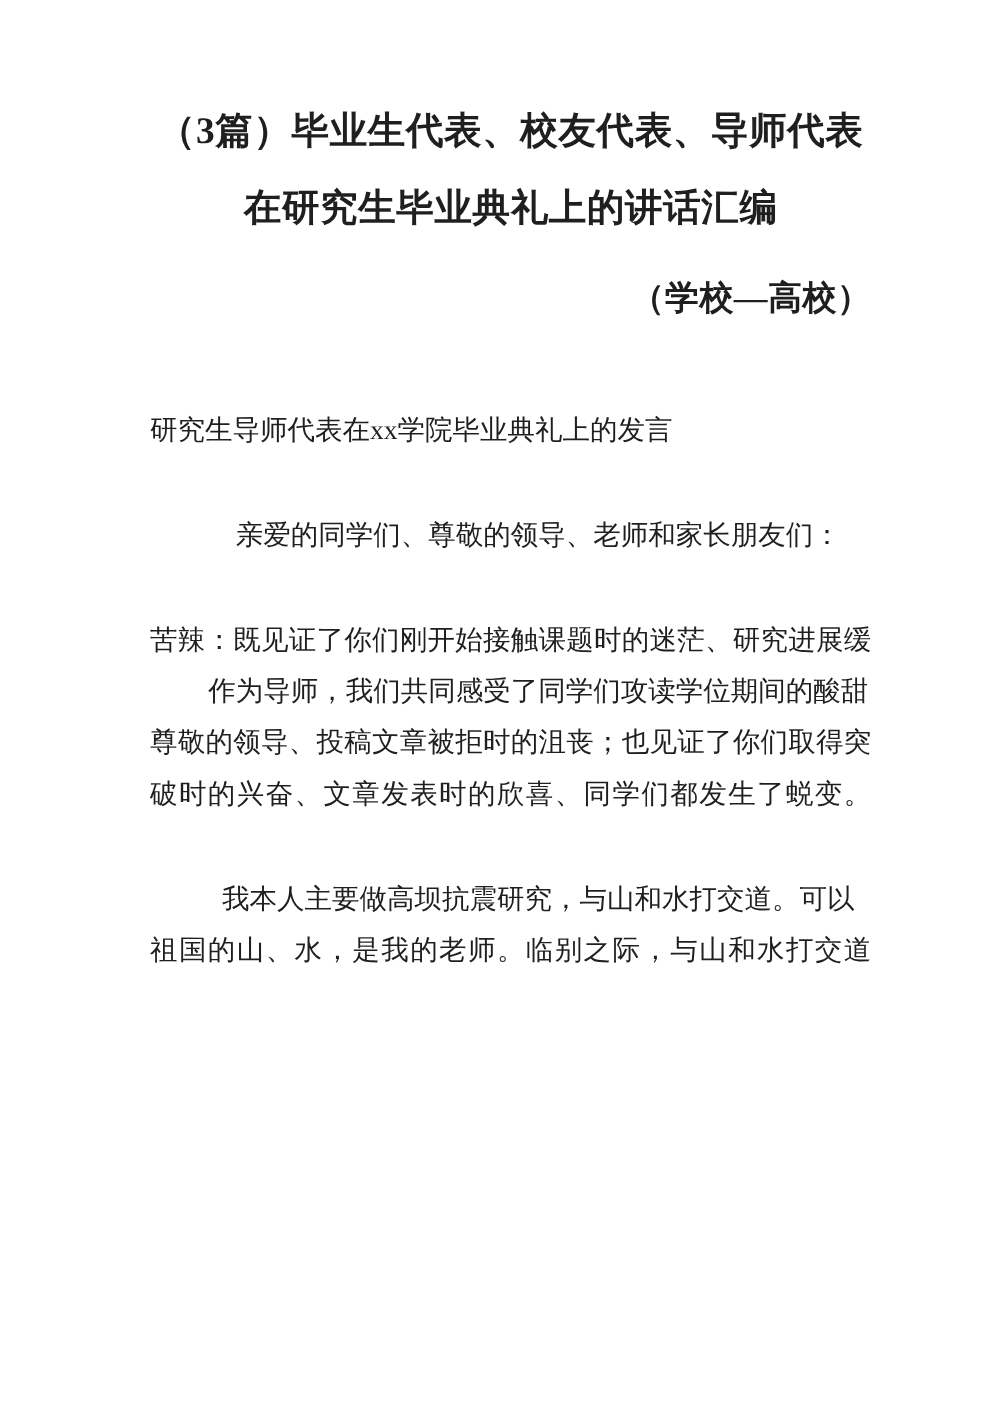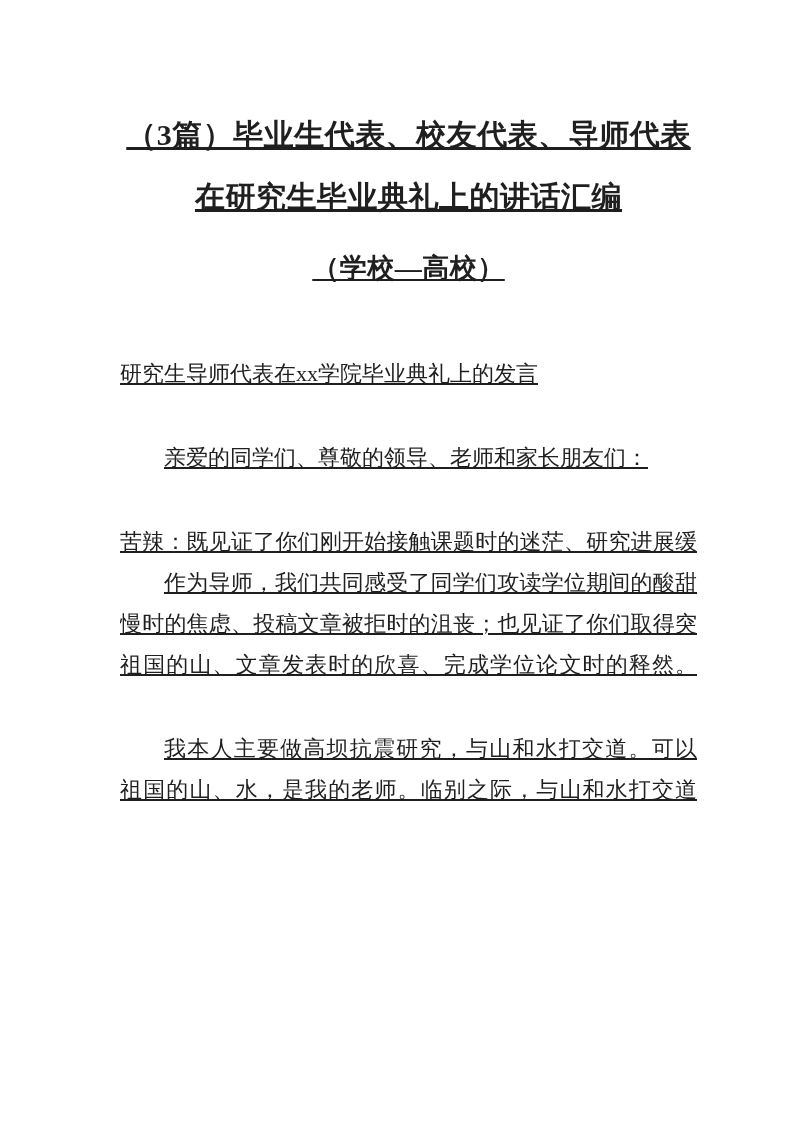--- a/index.html
+++ b/index.html
@@ -11,38 +11,37 @@
     position: relative;
     width: 793px;
     height: 1122px;
     background: #ffffff;
     overflow: hidden;
     color: #1f1f1f;
     font-family: "Liberation Serif", "DejaVu Serif", serif;
   }
   .content {
     box-sizing: border-box;
-    padding: 104px 96px 0 120px; 
-    text-decoration: underline;
+    padding: 74px 96px 0 120px; 
   }
   .doc-title {
     margin: 0;
     font-size: 30px;
     font-weight: 700;
     line-height: 62px;
     text-align: center;
     letter-spacing: 0.5px;
   }
   .tline { display: block; }
   .doc-subtitle {
     margin-top: 20px;
     font-size: 27px;
     font-weight: 700;
     line-height: 40px;
-    text-align: center;
+    text-align: right;
     letter-spacing: 0.5px;
   }
   .doc-body {
     margin-top: 65px;
     font-size: 22px;
     line-height: 41px;
   }
   .para { margin: 0 0 43px 0; }
   .para:last-child { margin-bottom: 0; }
   .ln {
@@ -53,21 +52,21 @@
   
   .ln.just { text-align: justify; }
   .ln.just::after {
     content: "";
     display: inline-block;
     width: 100%;
     height: 0;
     vertical-align: top;
   }
   
-  .ln.ind { text-indent: 44px; }
+  .ln.ind { text-indent: 44px; text-align: center; }
 </style>
 </head>
 <body>
 
 <div class="page">
   <div class="content">
 
     <h1 class="doc-title">
       <span class="tline">（3篇）毕业生代表、校友代表、导师代表</span>
       <span class="tline">在研究生毕业典礼上的讲话汇编</span>
@@ -82,22 +81,22 @@
       </div>
 
       <div class="para">
         <div class="ln ind">亲爱的同学们、尊敬的领导、老师和家长朋友们：</div>
       </div>
 
 
       <div class="para">
         <div class="ln just">苦辣：既见证了你们刚开始接触课题时的迷茫、研究进展缓</div>
         <div class="ln just ind">作为导师，我们共同感受了同学们攻读学位期间的酸甜</div>
-        <div class="ln just">慢时的焦虑、投稿文章被拒时的沮丧；也见证了你们取得突</div>
-        <div class="ln just">祖国的山、文章发表时的欣喜、完成学位论文时的释然。</div>
+        <div class="ln just">尊敬的领导、投稿文章被拒时的沮丧；也见证了你们取得突</div>
+        <div class="ln just">破时的兴奋、文章发表时的欣喜、同学们都发生了蜕变。</div>
       </div>
 
       <div class="para">
         <div class="ln just ind">我本人主要做高坝抗震研究，与山和水打交道。可以说，</div>
         <div class="ln just">祖国的山、水，是我的老师。临别之际，与山和水打交道</div>
       </div>
 
     </div>
   </div>
 </div>

